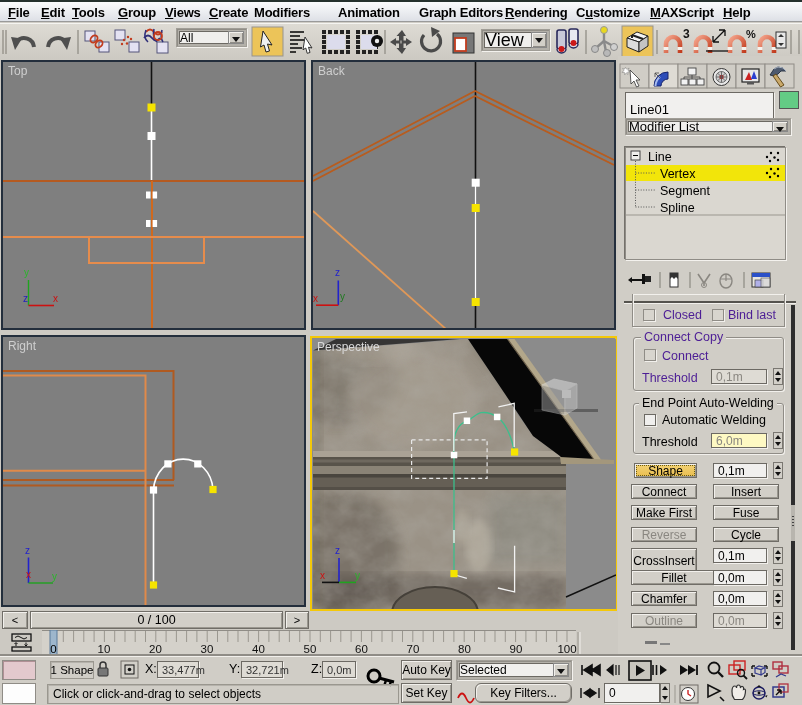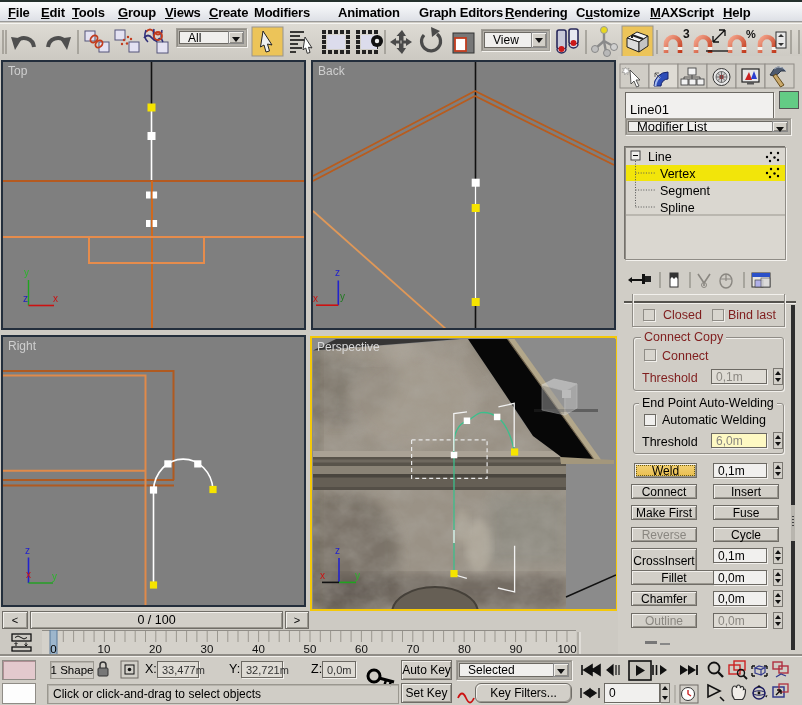--- a/index.html
+++ b/index.html
@@ -10,21 +10,21 @@
 #menubar { position:absolute; left:0; top:0; width:802px; height:22px;
   background:linear-gradient(#fafbfd,#e8eaee 65%,#dde0e6); border-bottom:1px solid #9a9a9a;
   border-top:2px solid #25312e; font-size:13px; color:#000; font-weight:bold; letter-spacing:-0.2px; }
 #menubar span { position:absolute; top:3px; white-space:nowrap; }
 #menubar u { text-decoration:underline; }
 
 #toolbar { position:absolute; left:0; top:23px; width:802px; height:36px;
   background:linear-gradient(#dedbd4,#ccc9c2); border-top:1px solid #f5f4f1; }
 .combo { position:absolute; background:#b3b0a9; border:1px solid #8a878075; box-shadow:inset 1px 1px 0 #908d86, 1px 1px 0 #f4f2ee; padding:2px; }
 .combo .fld { position:absolute; left:2px; top:2px; right:2px; bottom:2px; background:#f0efed;
-  border:1px solid #6c6963; display:flex; align-items:center; font-size:12px; padding-left:8px; color:#000; }
+  border:1px solid #6c6963; display:flex; align-items:center; font-size:12px; padding-left:0; color:#000; }
 .combo .arr { position:absolute; right:3px; top:3px; bottom:3px; width:16px; background:#d2cfc8;
   border:1px solid #888; box-shadow:inset 1px 1px 0 #f2f0ec, inset -1px -1px 0 #8f8c86; }
 .combo .arr:after { content:""; position:absolute; left:3px; top:5px; border:4px solid transparent; border-top:5px solid #111; }
 
 #vparea { position:absolute; left:0; top:59px; width:618px; height:572px; background:#cdcac3; }
 .vp { position:absolute; background:#7f7f7f; border:2px solid #232e3c; }
 
 #cmdpanel { position:absolute; left:618px; top:56px; width:184px; height:600px; background:#d0cdc6; }
 
 #timeslider { position:absolute; left:0; top:611px; width:310px; height:19px; }
@@ -37,21 +37,21 @@
 .fld2 { position:absolute; background:#f1f0ee; border:1px solid #6c6963; box-shadow:1px 1px 0 #f2f0ec;
   font-size:12px; color:#000; display:flex; align-items:center; padding-left:4px; }
 .spin { position:absolute; width:10px; background:#d2cfc8; border:1px solid #7a7771; }
 .spin:before { content:""; position:absolute; left:1px; top:2px; border-left:3.5px solid transparent; border-right:3.5px solid transparent; border-bottom:4.5px solid #111; }
 .spin:after { content:""; position:absolute; left:1px; bottom:2px; border-left:3.5px solid transparent; border-right:3.5px solid transparent; border-top:4.5px solid #111; }
 .grp { position:absolute; border:1px solid #8f8c86; box-shadow:inset 1px 1px 0 #f2f0ec, 1px 1px 0 #f2f0ec; border-radius:3px; }
 .grplab { position:absolute; top:-8px; left:8px; background:#d0cdc6; padding:0 3px; font-size:12.5px; }
 .cb { position:absolute; width:12px; height:12px; background:#f0efed; border:1px solid #6c6963; box-shadow:1px 1px 0 #f2f0ec; }
 .cb.gray { background:#d8d5ce; border-color:#8f8c86; }
 .lbl { position:absolute; font-size:12.5px; color:#000; white-space:nowrap; }
-.lbl.gray { color:#7f1d1d; }
+.lbl.gray { color:#4c1d95; }
 </style>
 </head>
 <body>
 <div id="menubar">
   <span style="left:8px"><u>F</u>ile</span>
   <span style="left:41px"><u>E</u>dit</span>
   <span style="left:72px"><u>T</u>ools</span>
   <span style="left:118px"><u>G</u>roup</span>
   <span style="left:165px"><u>V</u>iews</span>
   <span style="left:209px"><u>C</u>reate</span>
@@ -212,21 +212,21 @@
   <rect x="776" y="8" width="10" height="16" fill="#e8e8e8" stroke="#333"></rect>
   <path d="M778,13 l3,-3 l3,3 z M778,19 l3,3 l3,-3 z" fill="#333"></path>
   <line x1="791" y1="6" x2="791" y2="30" stroke="#9a978f" stroke-width="1.5"></line>
   <line x1="799" y1="6" x2="799" y2="30" stroke="#9a978f" stroke-width="1.5"></line>
 </svg>
 <div class="combo" style="left:176px; top:4px; width:71px; height:19px; padding:0;">
   <div class="fld" style="font-size:12px;">All</div>
   <div class="arr" style="right:2px; top:2px; bottom:2px;"></div>
 </div>
 <div class="combo" style="left:481px; top:5px; width:69px; height:22px; padding:0;">
-  <div class="fld" style="font-size:12px;">View</div>
+  <div class="fld" style="font-size:18px;">View</div>
   <div class="arr" style="right:2px; top:2px; bottom:2px;"></div>
 </div>
 </div>
 <div id="vparea">
   <div class="vp" id="vpTop" style="left:1px; top:1px; width:305px; height:270px;">
     <svg width="301" height="266" style="position:absolute;left:0;top:0">
       <line x1="148.5" y1="0" x2="148.5" y2="45" stroke="#111" stroke-width="1.6"></line>
       <line x1="148.5" y1="49" x2="148.5" y2="119" stroke="#fff" stroke-width="1.6"></line>
       <line x1="0" y1="119" x2="301" y2="119" stroke="#b55a20" stroke-width="2"></line>
       <line x1="149" y1="119" x2="149" y2="266" stroke="#d0691e" stroke-width="2"></line>
@@ -496,21 +496,21 @@
   <div class="spin" style="left:155px; top:312px; height:17px;"></div>
   <div class="grp" style="left:15px; top:347px; width:151px; height:51px;">
     <div class="grplab lbl" style="left:5px;">End Point Auto-Welding</div>
   </div>
   <div class="cb" style="left:26px; top:358px;"></div>
   <div class="lbl" style="left:44px; top:357px;">Automatic Welding</div>
   <div class="lbl" style="left:24px; top:379px;">Threshold</div>
   <div class="fld2" style="left:93px; top:377px; width:56px; height:15px; color:#8a8781; background:#fef9c3;">6,0m</div>
   <div class="spin" style="left:155px; top:376px; height:17px;"></div>
 
-  <div class="btn" style="left:16px; top:407px; width:63px; height:15px; background:linear-gradient(#f3d376,#e9bd4e); outline:1px dotted #6a5a10; outline-offset:-3px;">Weld</div>
+  <div class="btn" style="left:16px; top:407px; width:63px; height:15px; background:linear-gradient(#f3d376,#e9bd4e); outline:1px dotted #6a5a10; outline-offset:-3px;">Shape</div>
   <div class="fld2" style="left:95px; top:407px; width:54px; height:15px;">0,1m</div>
   <div class="spin" style="left:155px; top:406px; height:17px;"></div>
   <div class="btn" style="left:13px; top:428px; width:66px; height:15px;">Connect</div>
   <div class="btn" style="left:95px; top:428px; width:66px; height:15px;">Insert</div>
   <div class="btn" style="left:13px; top:449px; width:66px; height:15px;">Make First</div>
   <div class="btn" style="left:95px; top:449px; width:66px; height:15px;">Fuse</div>
   <div class="btn gray" style="left:13px; top:471px; width:66px; height:15px;">Reverse</div>
   <div class="btn" style="left:95px; top:471px; width:66px; height:15px;">Cycle</div>
   <div class="btn" style="left:13px; top:492px; width:66px; height:25px;">CrossInsert</div>
   <div class="fld2" style="left:95px; top:492px; width:54px; height:15px;">0,1m</div>

